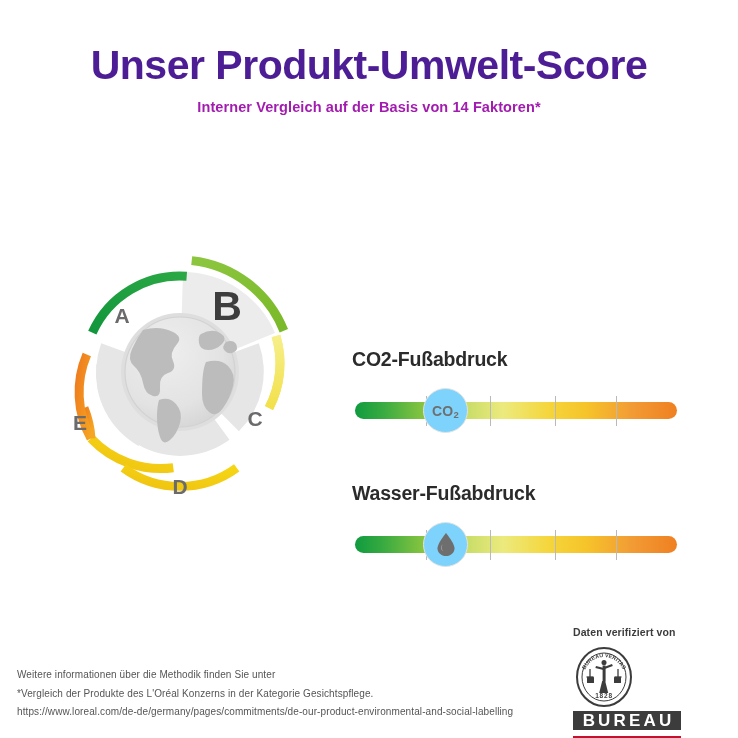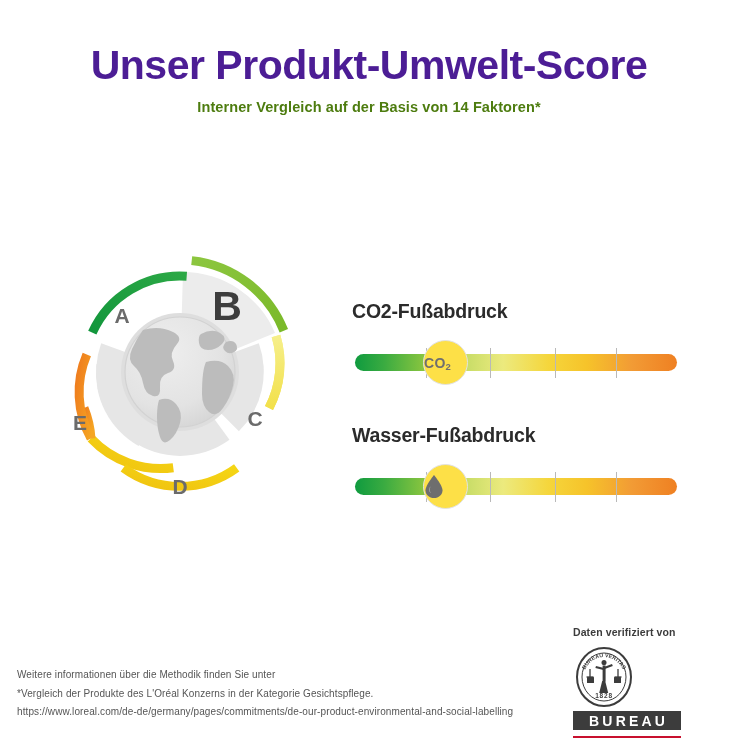--- a/index.html
+++ b/index.html
@@ -27,21 +27,21 @@
     font-weight: bold;
     color: #4c1d95;
     letter-spacing: -0.5px;
     line-height: 1.05;
   }
 
   #page-subtitle {
     margin-top: 12px;
     font-size: 14.5px;
     font-weight: bold;
-    color: #4d7c0f;
+    color: #a21caf;
     letter-spacing: 0.1px;
   }
 
   
   #gauge-wrap {
     position: absolute;
     left: 30px;
     top: 222px;
     width: 300px;
     height: 300px;
@@ -62,21 +62,21 @@
   }
 
   
   #footprints {
     position: absolute;
     left: 352px;
     top: 300px;
     width: 340px;
   }
 
-  .fp-block { margin-bottom: 38px; }
+  .fp-block { margin-bottom: 38px; margin-top: 48px; }
 
   .fp-title {
     font-size: 19.5px;
     font-weight: bold;
     color: #2b2b2b;
     letter-spacing: -0.2px;
     margin-bottom: 17px;
   }
 
   .fp-bar-row {
@@ -113,24 +113,25 @@
     background: #b9b9b9;
   }
 
   .fp-marker {
     position: absolute;
     top: 0px;
     width: 45px;
     height: 45px;
     margin-left: -22px;
     border-radius: 50%;
-    background: #fde047;
+    background: #7dd3fc;
     border: 1.5px solid #e2e2e2;
     display: flex;
     align-items: center;
+    justify-content: center;
   }
 
   .fp-marker-label {
     font-size: 14px;
     font-weight: bold;
     color: #6f6f6f;
     letter-spacing: 0.3px;
   }
   .fp-marker-label sub {
     font-size: 9.5px;
@@ -157,21 +158,21 @@
 
   #bv-logo { margin-top: 9px; display: inline-block; }
 
   .bv-bar {
     width: 108px;
     height: 19px;
     margin: 0 auto;
     display: flex;
     align-items: center;
     justify-content: center;
-    font-size: 14px;
+    font-size: 17px;
     font-weight: bold;
     letter-spacing: 3.2px;
     color: #ffffff;
     text-indent: 3.2px;
   }
   .bv-bar-top { background: #3c3c3c; }
   .bv-bar-bot { background: #c8102e; margin-top: 6px; }
 
   
   #footnotes {

